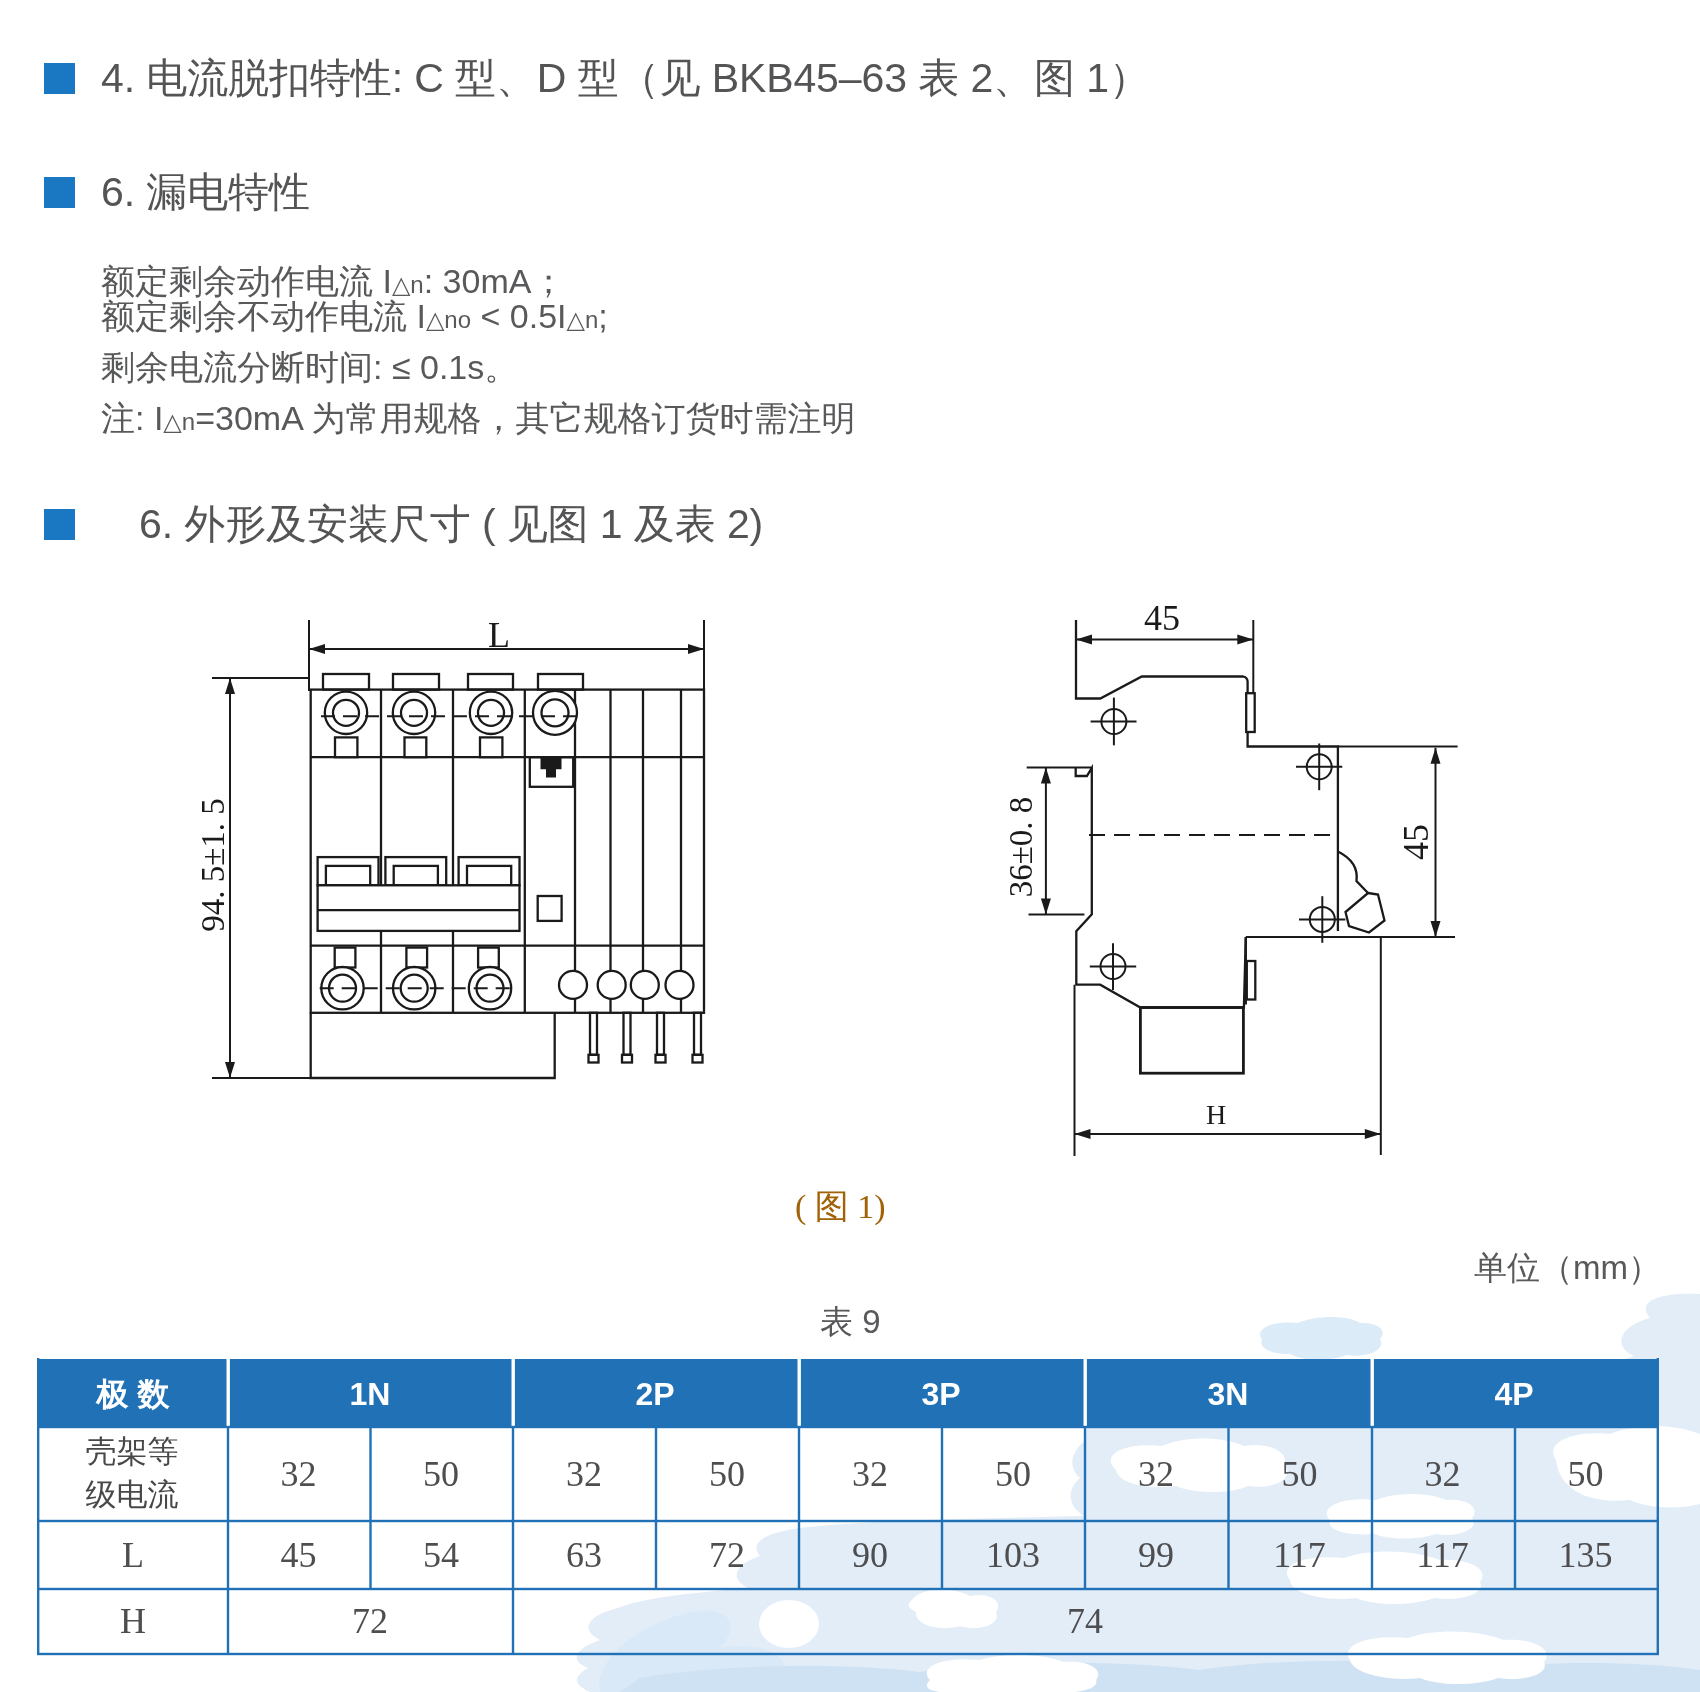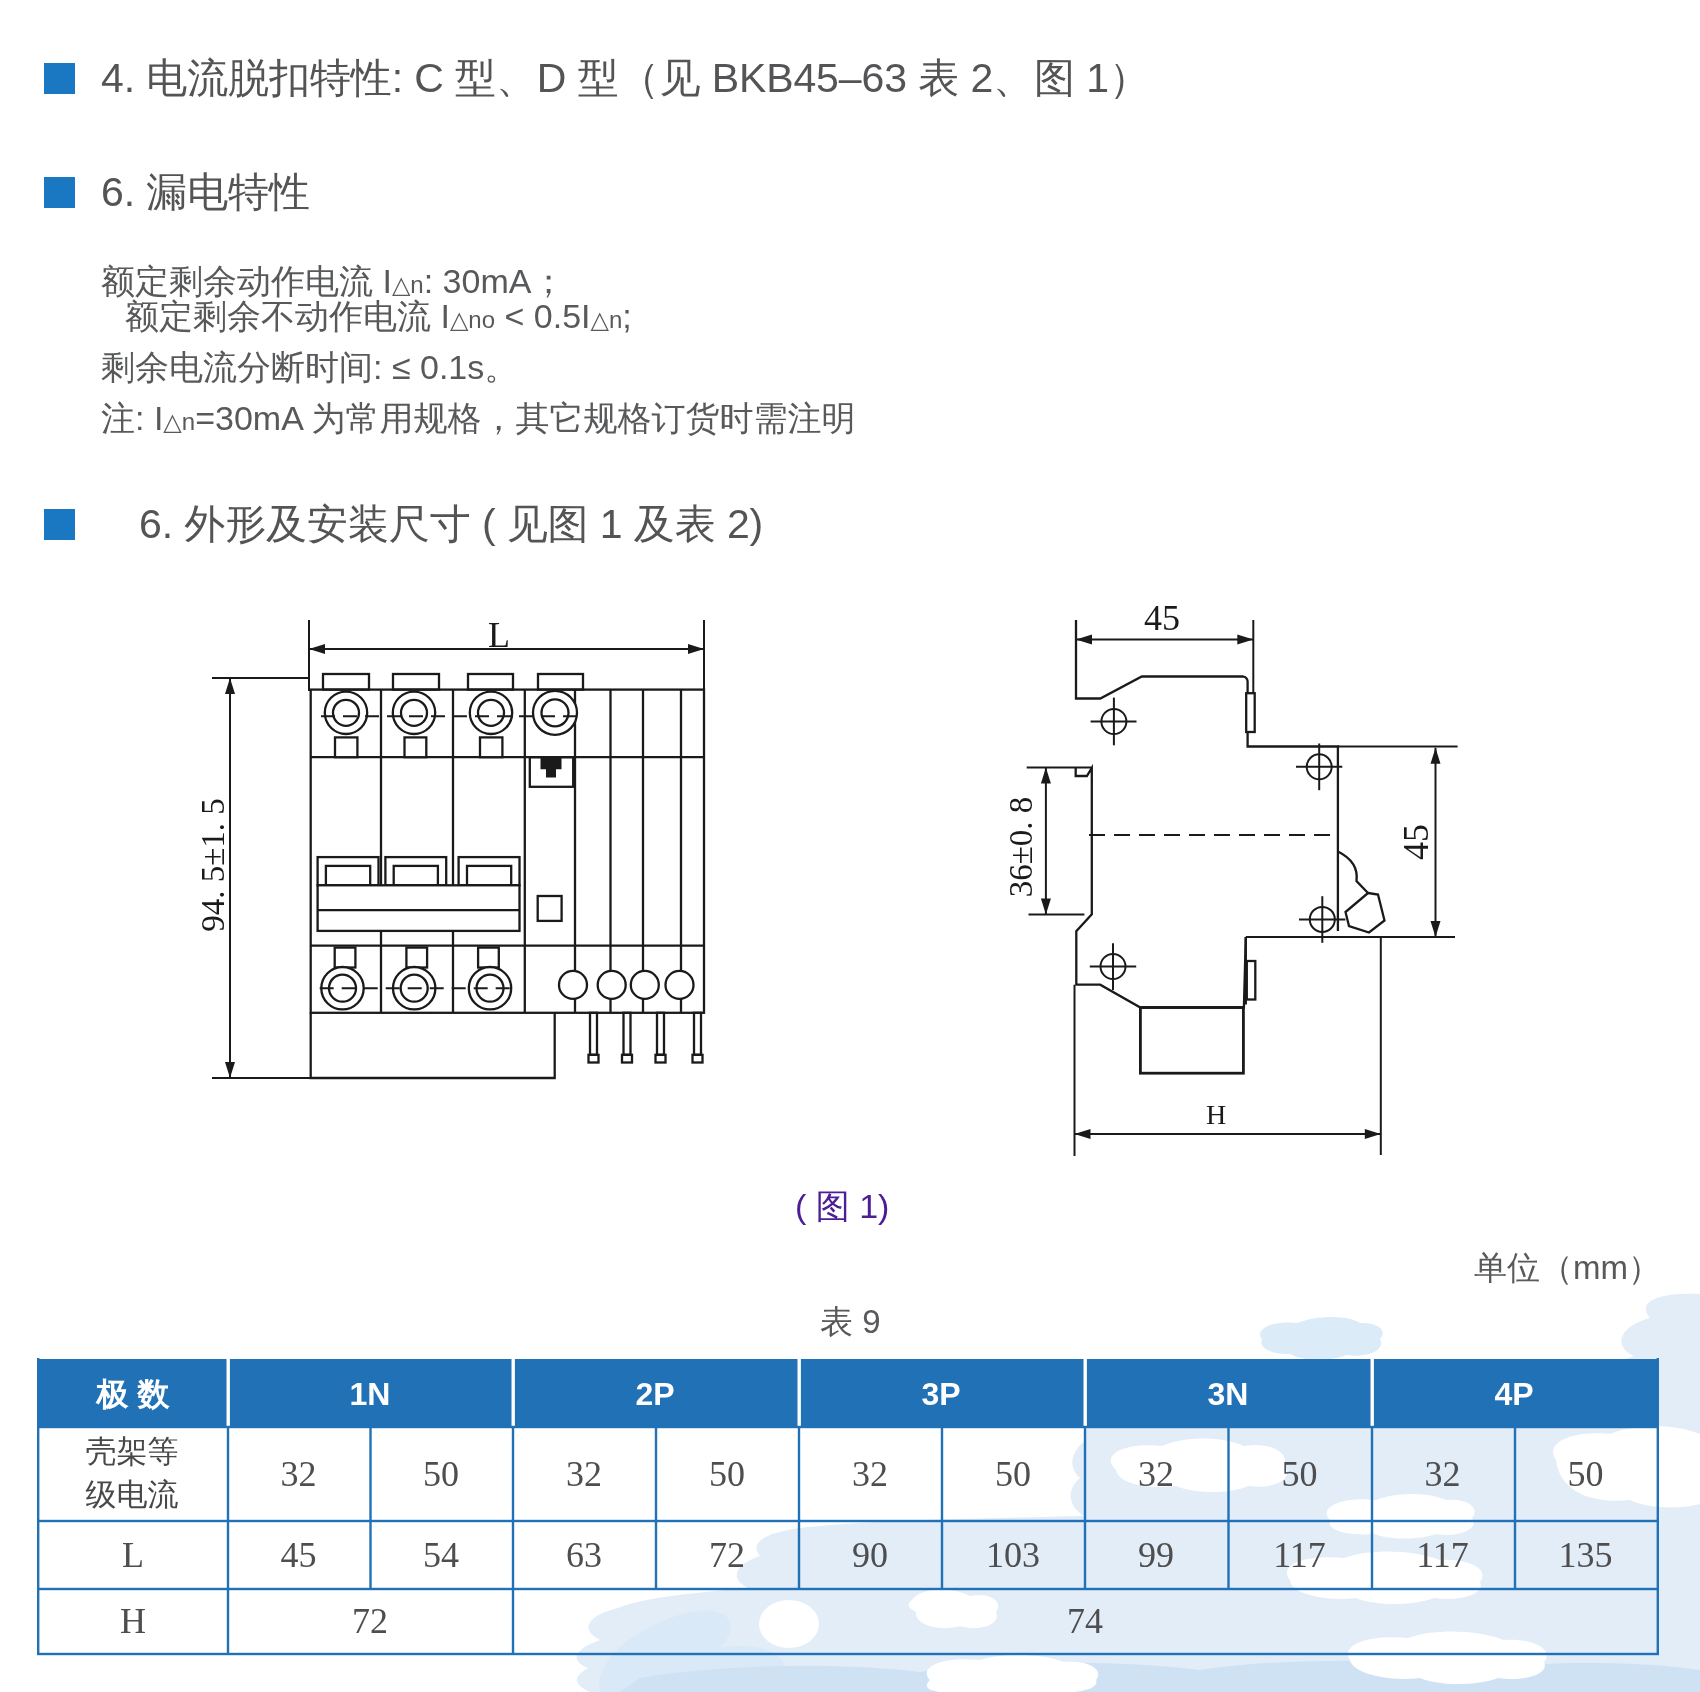--- a/index.html
+++ b/index.html
@@ -341,27 +341,27 @@
 <div class="sq" style="left:44px;top:63px;"></div>
 
 <div class="abs h" style="left:101px;top:51px;">4. 电流脱扣特性: C 型、D 型（见 BKB45–63 表 2、图 1）</div>
 
 <div class="sq" style="left:44px;top:177px;"></div>
 
 <div class="abs h" style="left:101px;top:165px;">6. 漏电特性</div>
 
 <div class="body-line" style="left:101px;top:243px;margin-top:16px;">额定剩余动作电流 I<span class="sm">△n</span>: 30mA；</div>
 
-<div class="body-line" style="left:101px;top:294px;margin-left:24px;">额定剩余不动作电流 I<span class="sm">△no</span> &lt; 0.5I<span class="sm">△n</span>;</div>
+<div class="body-line" style="left:101px;top:294px;">额定剩余不动作电流 I<span class="sm">△no</span> &lt; 0.5I<span class="sm">△n</span>;</div>
 
 <div class="body-line" style="left:101px;top:345px;">剩余电流分断时间: ≤ 0.1s。</div>
 
 <div class="body-line" style="left:101px;top:396px;">注: I<span class="sm">△n</span>=30mA 为常用规格，其它规格订货时需注明</div>
 
 <div class="sq" style="left:44px;top:509px;"></div>
 
 <div class="abs h" style="left:101px;top:497px;margin-left:38px;">6. 外形及安装尺寸 ( 见图 1 及表 2)</div>
 
-<div class="abs" style="left:795px;top:1184px;color:#4c1d95;font-size:34px;">( 图 1)</div>
+<div class="abs" style="left:795px;top:1184px;color:#a16207;font-size:34px;font-family:Liberation Serif, serif;">( 图 1)</div>
 
 <div class="abs" style="left:820px;top:1300px;color:#58595b;font-size:33px;">表 9</div>
 
 <div class="abs" style="left:1474px;top:1246px;color:#58595b;font-size:33px;">单位（mm）</div>
 
 </body></html>

